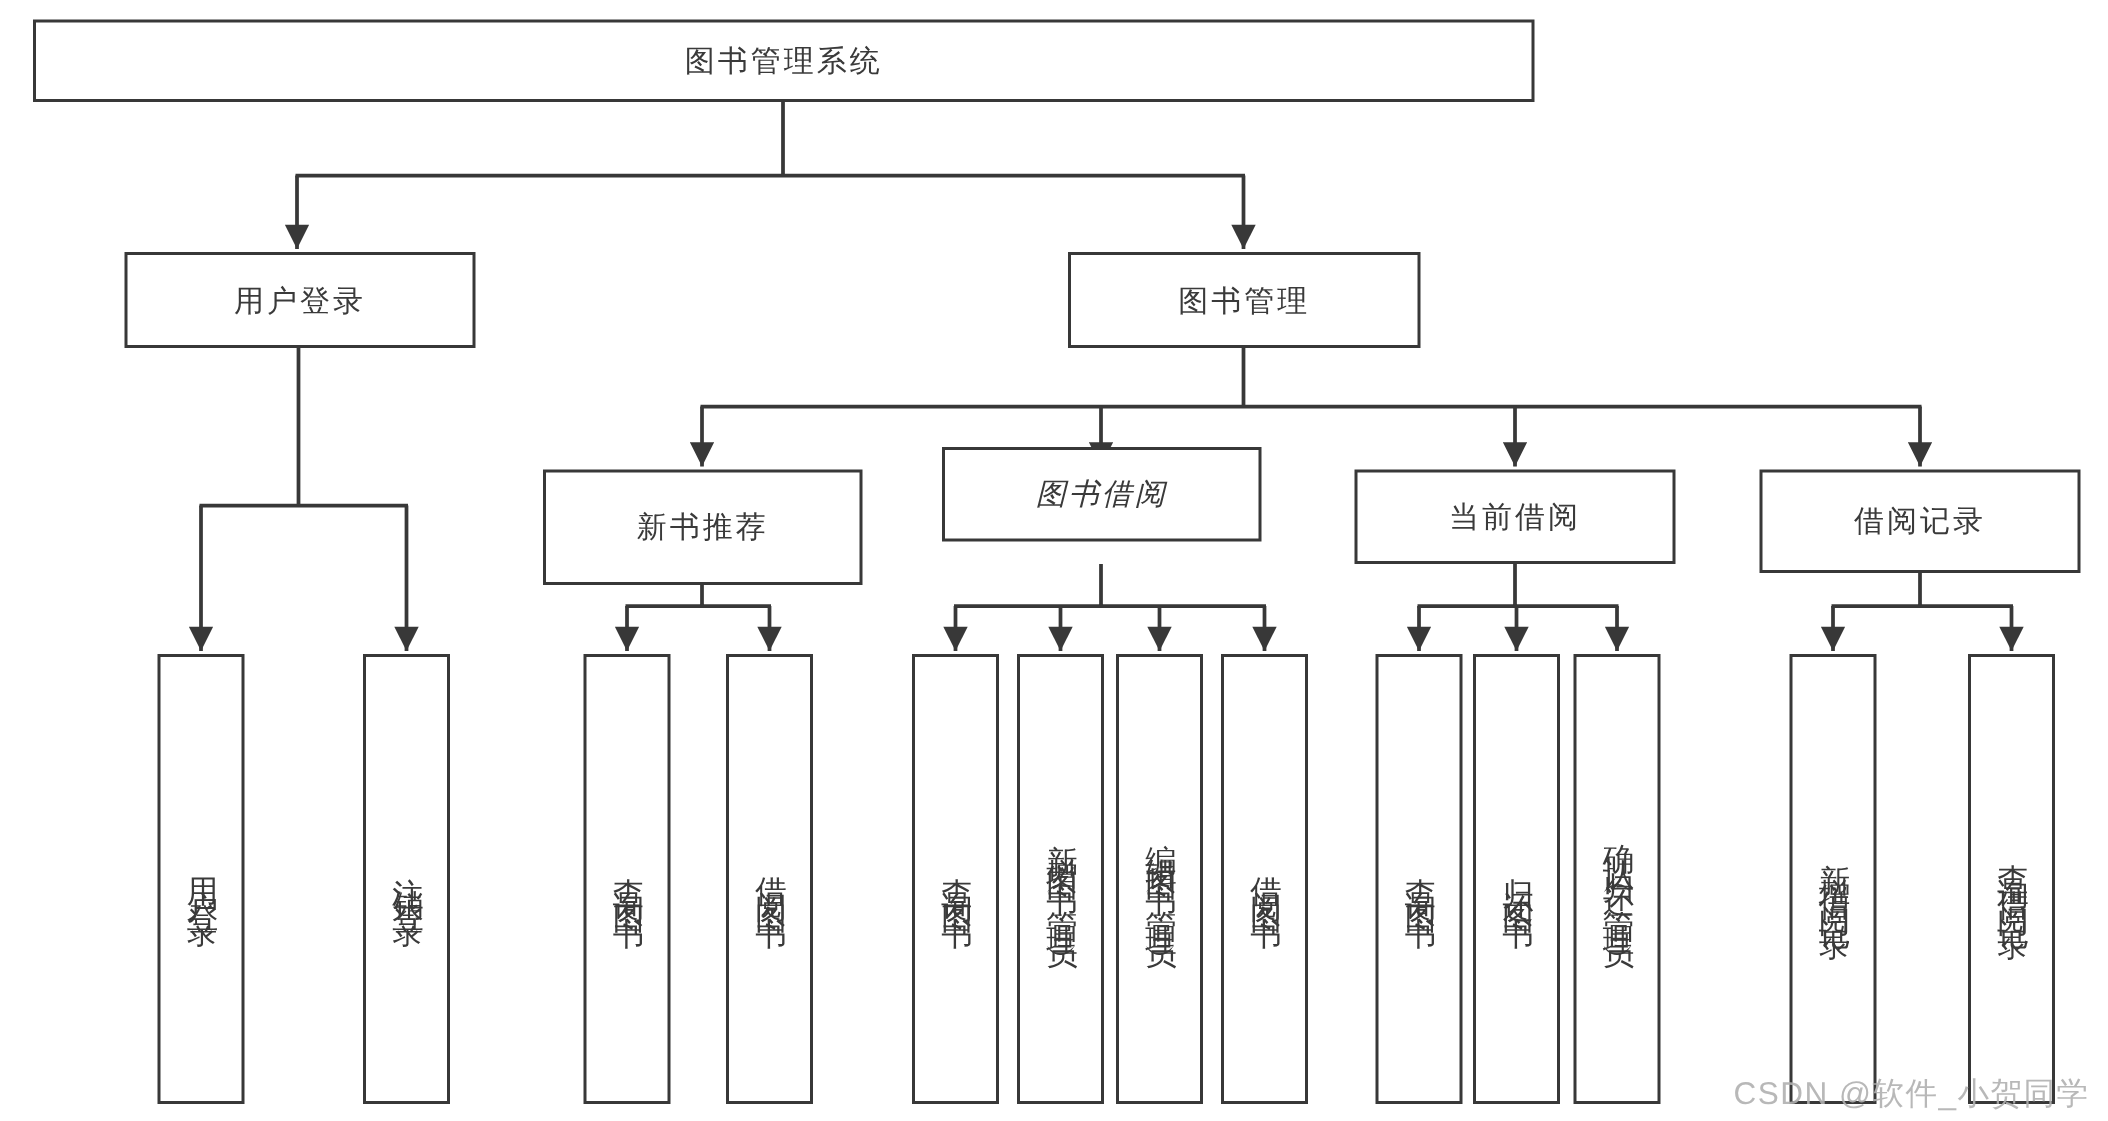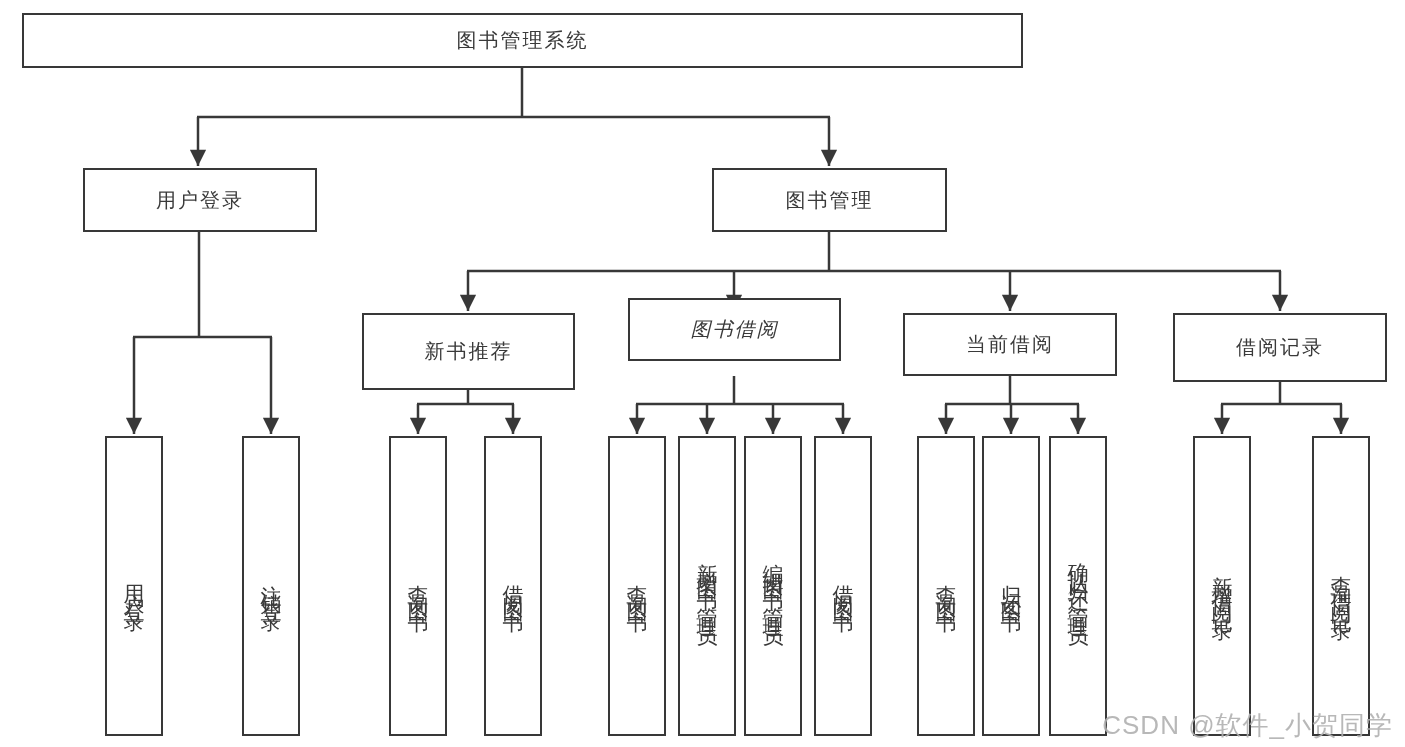--- a/index.html
+++ b/index.html
@@ -51,21 +51,21 @@
     color: #3a3a3a;
     z-index: 2;
     top: 436px;
     width: 58px;
     height: 300px;
   }
   .watermark {
     position: absolute;
     right: 12px;
     bottom: 4px;
-    font-size: 26px;
+    font-size: 21px;
     letter-spacing: 1px;
     color: rgba(176, 176, 176, 0.9);
     z-index: 3;
     white-space: nowrap;
   }
 </style>
 </head>
 <body>
 
 <div id="stage">

